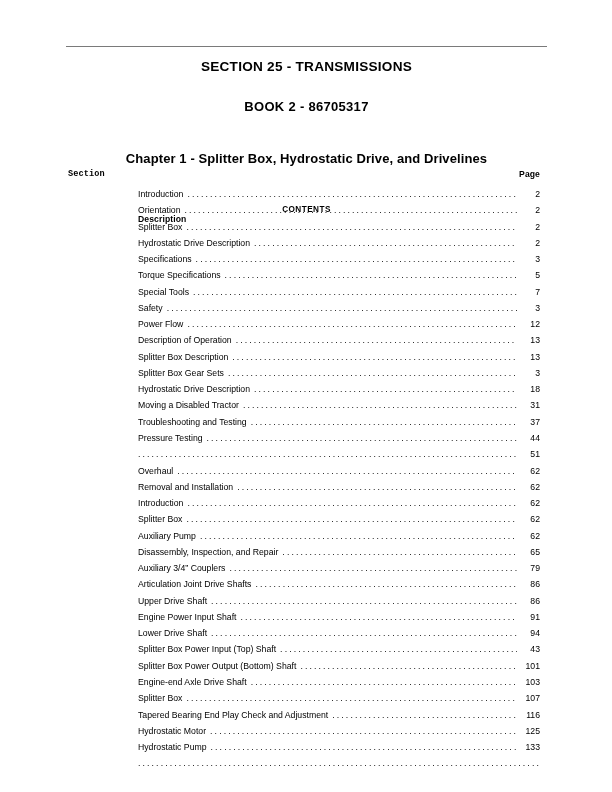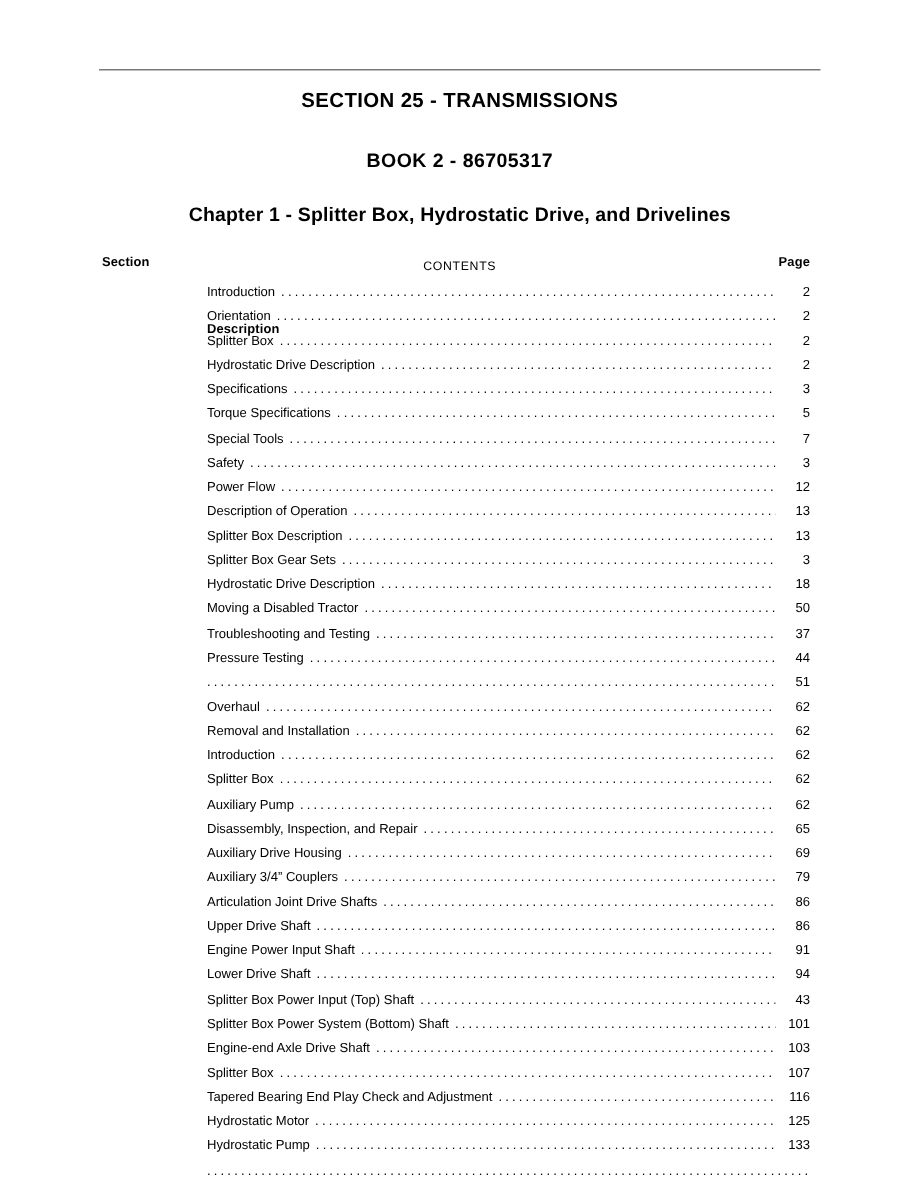--- a/index.html
+++ b/index.html
@@ -60,27 +60,27 @@
     line-height: 1;
     margin: 0;
     padding-top: 26px;
   }
 
   .chapter-title {
     font-size: 13px;
     font-weight: bold;
     letter-spacing: 0.1px;
     line-height: 1;
-    margin: 0;
+    margin: 16px;
     padding-top: 23px;
   }
 
   .contents-label {
     font-size: 8.2px;
-    font-weight: normal;
+    font-weight: bold;
     letter-spacing: 0.45px;
     line-height: 1;
     margin: 0;
     padding-top: 25px;
   }
 
   
   .col-headers {
     position: absolute;
     left: 0;
@@ -88,20 +88,21 @@
     width: 612px;
     height: 14px;
     font-size: 8.6px;
     font-weight: bold;
   }
   .hdr-section {
     position: absolute;
     left: 68px;
     top: 0;
     letter-spacing: 0.1px;
+    font-family: Liberation Mono, monospace;
   }
   .hdr-description {
     position: absolute;
     left: 138px;
     top: 0;
     letter-spacing: 0.1px;
     margin-top: 45px;
   }
   .hdr-page {
     position: absolute;
@@ -240,21 +241,21 @@
         <span class="toc-page">3</span>
       </div>
       <div class="toc-row">
         <span class="toc-label">Hydrostatic Drive Description</span>
         <span class="toc-dots"></span>
         <span class="toc-page">18</span>
       </div>
       <div class="toc-row">
         <span class="toc-label">Moving a Disabled Tractor</span>
         <span class="toc-dots"></span>
-        <span class="toc-page">50</span>
+        <span class="toc-page">31</span>
       </div>
       <div class="toc-row">
         <span class="toc-label">Troubleshooting and Testing</span>
         <span class="toc-dots"></span>
         <span class="toc-page">37</span>
       </div>
       <div class="toc-row">
         <span class="toc-label">Pressure Testing</span>
         <span class="toc-dots"></span>
         <span class="toc-page">44</span>
@@ -287,25 +288,20 @@
         <span class="toc-label">Auxiliary Pump</span>
         <span class="toc-dots"></span>
         <span class="toc-page">62</span>
       </div>
       <div class="toc-row">
         <span class="toc-label">Disassembly, Inspection, and Repair</span>
         <span class="toc-dots"></span>
         <span class="toc-page">65</span>
       </div>
       <div class="toc-row">
-        <span class="toc-label">Auxiliary Drive Housing</span>
-        <span class="toc-dots"></span>
-        <span class="toc-page">69</span>
-      </div>
-      <div class="toc-row">
         <span class="toc-label">Auxiliary 3/4” Couplers</span>
         <span class="toc-dots"></span>
         <span class="toc-page">79</span>
       </div>
       <div class="toc-row">
         <span class="toc-label">Articulation Joint Drive Shafts</span>
         <span class="toc-dots"></span>
         <span class="toc-page">86</span>
       </div>
       <div class="toc-row">
@@ -322,21 +318,21 @@
         <span class="toc-label">Lower Drive Shaft</span>
         <span class="toc-dots"></span>
         <span class="toc-page">94</span>
       </div>
       <div class="toc-row">
         <span class="toc-label">Splitter Box Power Input (Top) Shaft</span>
         <span class="toc-dots"></span>
         <span class="toc-page">43</span>
       </div>
       <div class="toc-row">
-        <span class="toc-label">Splitter Box Power System (Bottom) Shaft</span>
+        <span class="toc-label">Splitter Box Power Output (Bottom) Shaft</span>
         <span class="toc-dots"></span>
         <span class="toc-page">101</span>
       </div>
       <div class="toc-row">
         <span class="toc-label">Engine-end Axle Drive Shaft</span>
         <span class="toc-dots"></span>
         <span class="toc-page">103</span>
       </div>
       <div class="toc-row">
         <span class="toc-label">Splitter Box</span>

